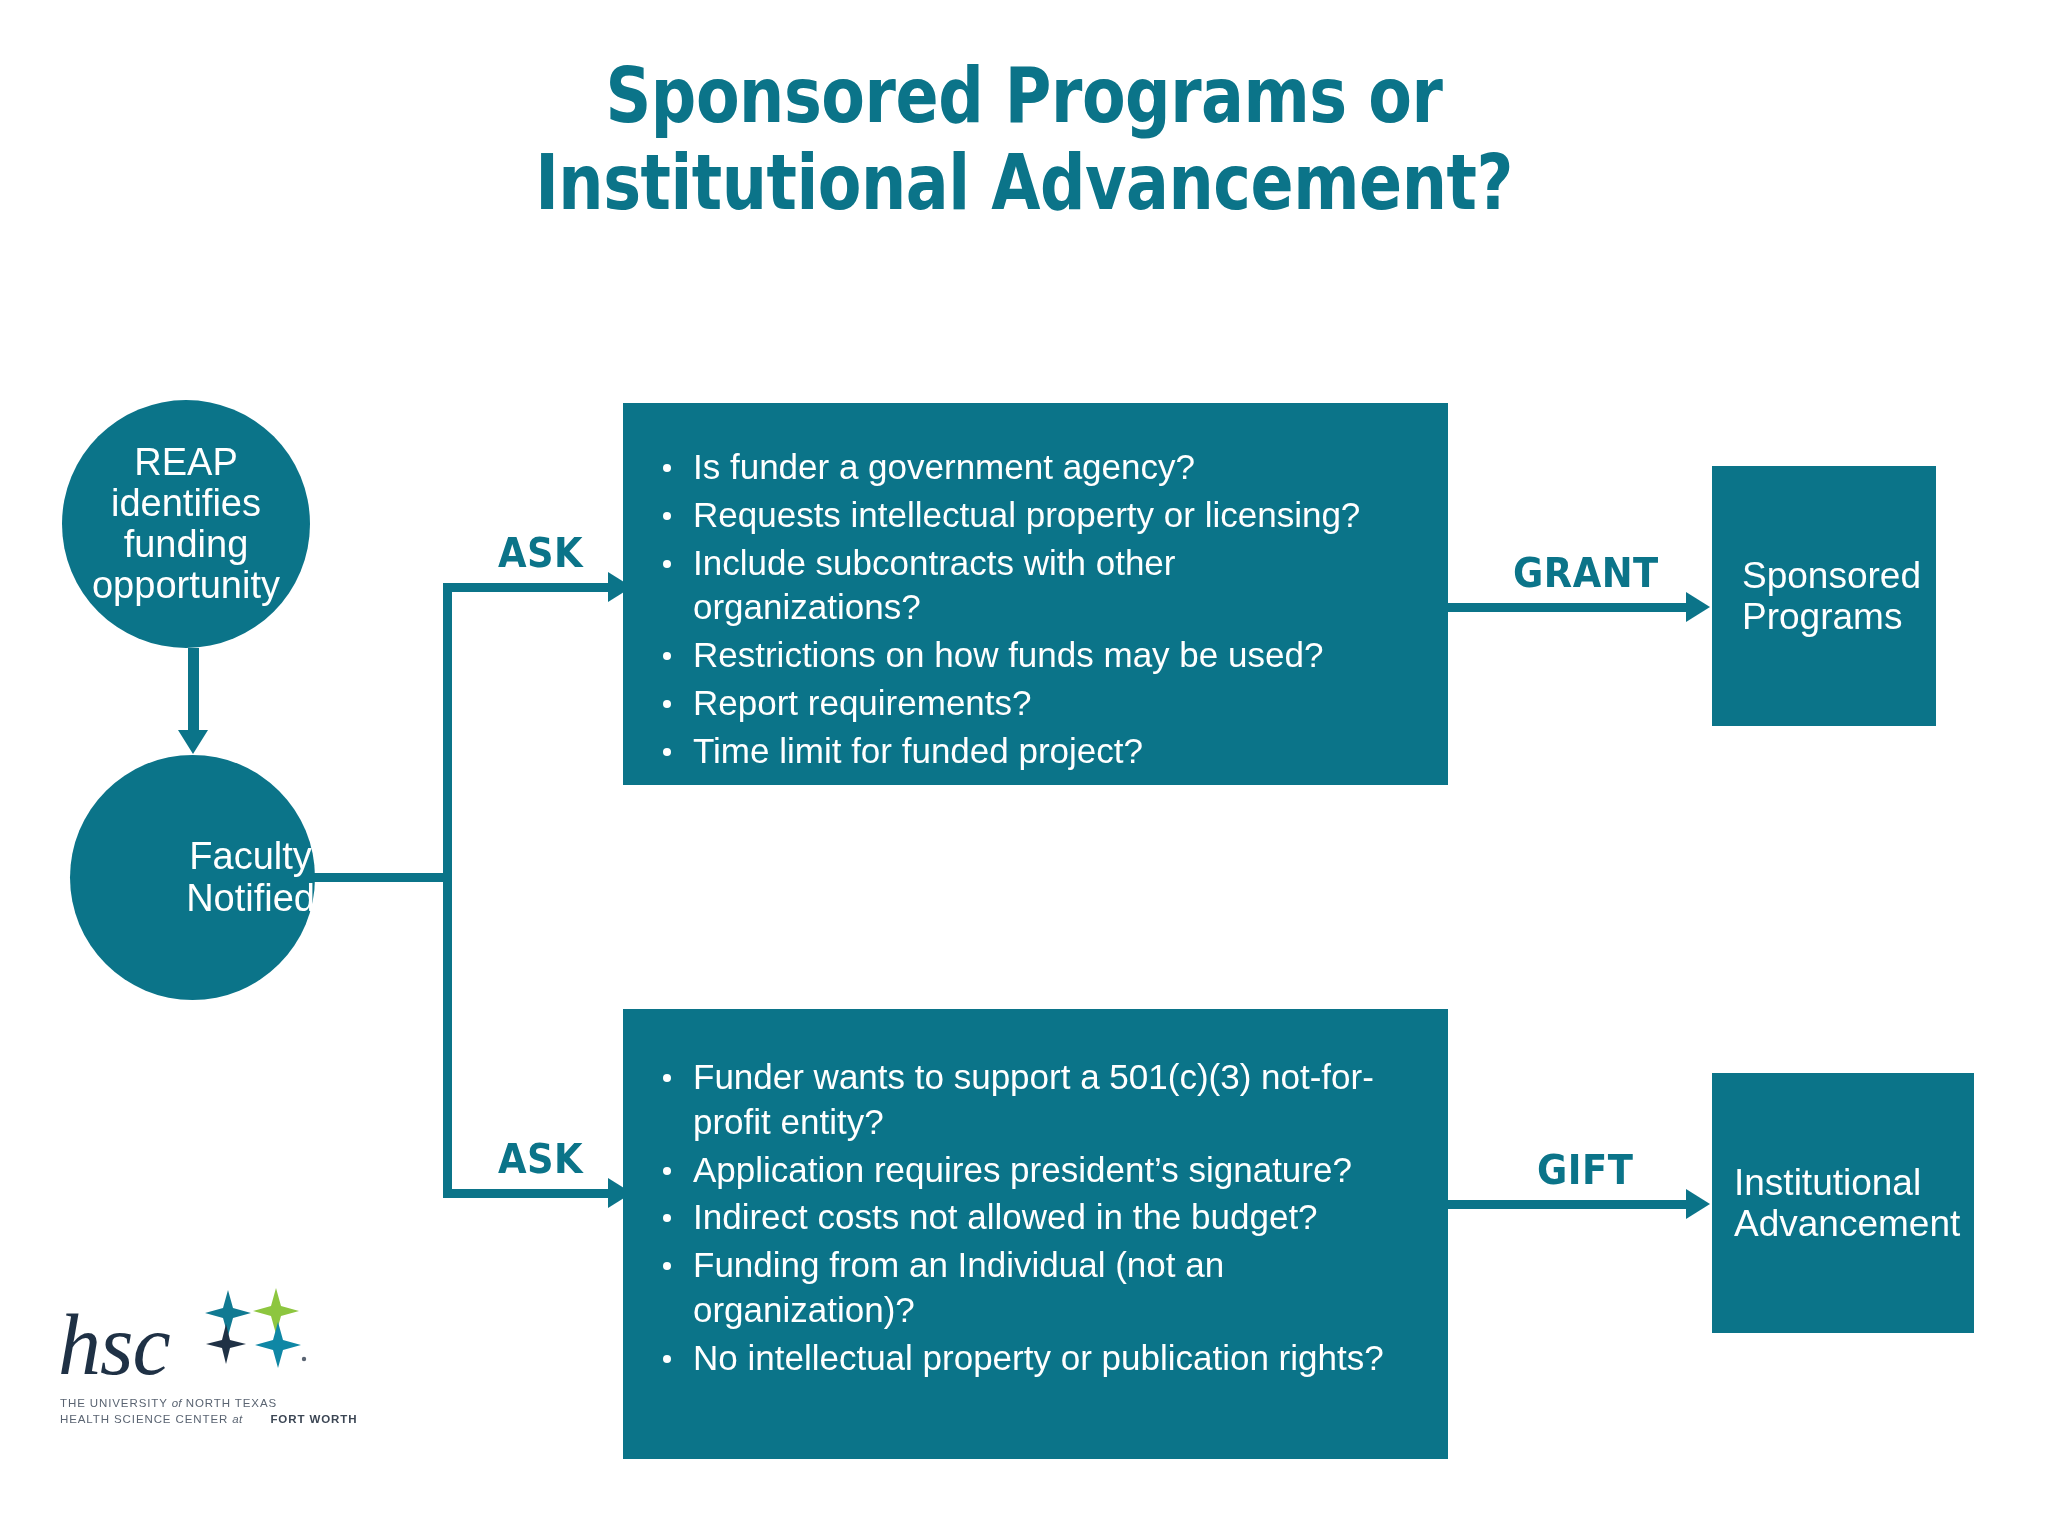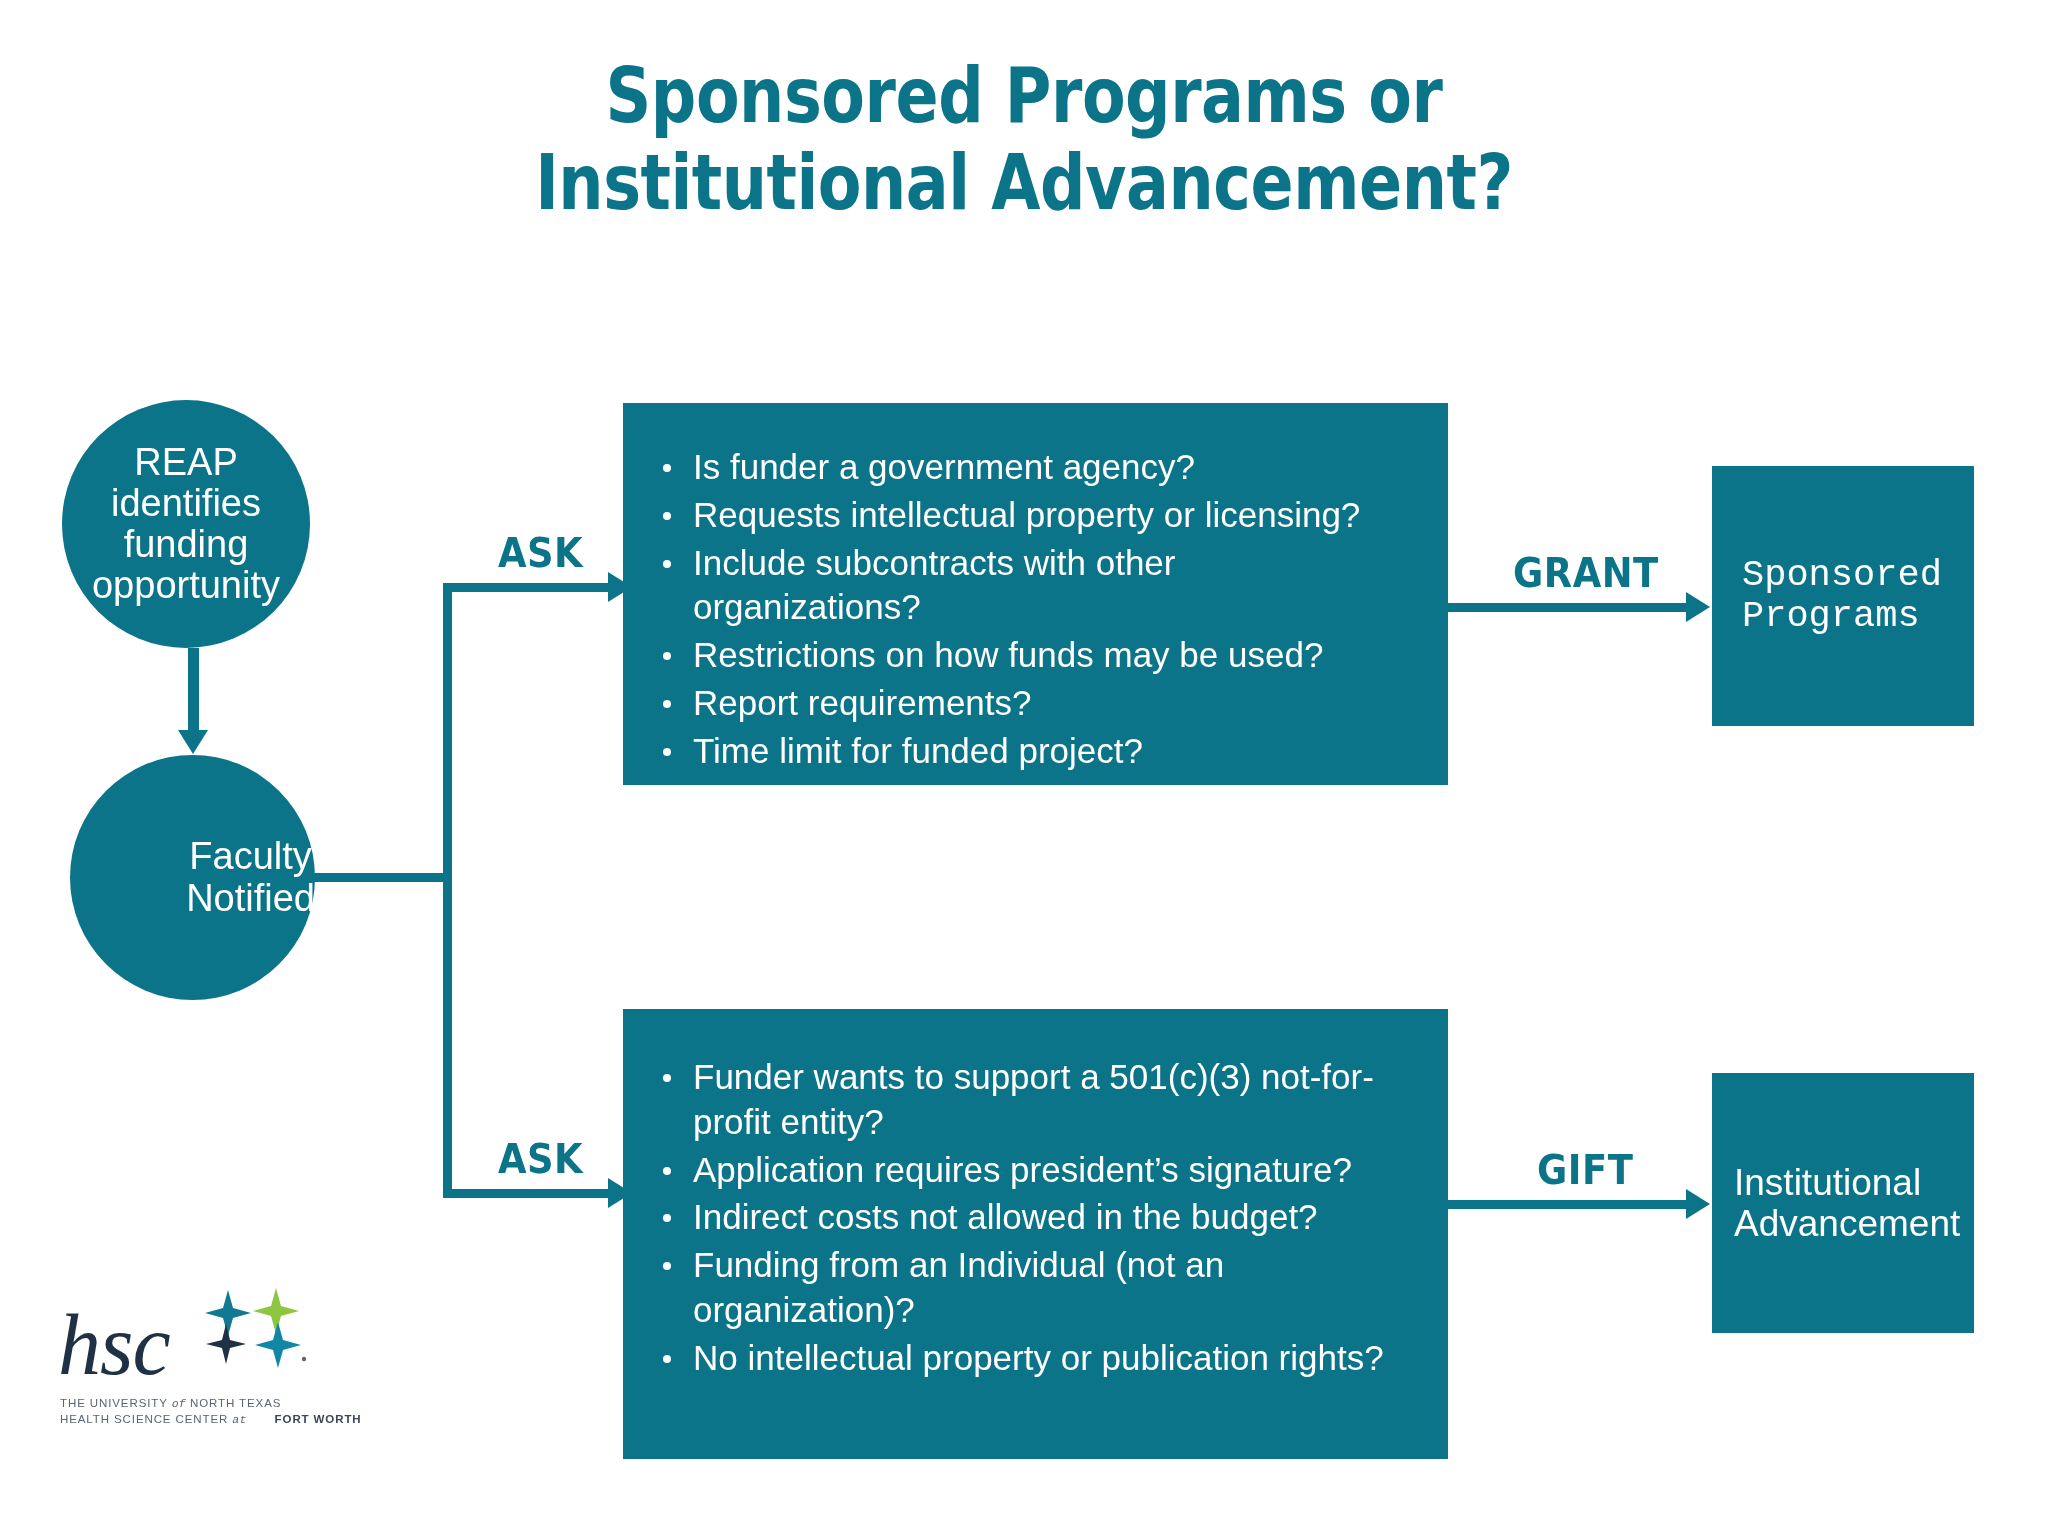--- a/index.html
+++ b/index.html
@@ -147,21 +147,20 @@
     top: 108px;
     font-size: 11.5px;
     line-height: 1.38;
     color: #5A6472;
     letter-spacing: 0.9px;
     white-space: nowrap;
   }
   #logo .tagline .it {
     font-style: italic;
     letter-spacing: 0.2px;
-    font-family: Liberation Mono, monospace;
   }
   #logo .tagline .bold { font-weight: 700; color: #3C4654; padding-left: 24px; }
   #logo svg { position: absolute; left: 140px; top: 0; }
 </style>
 </head>
 <body>
 
 <div id="title">
   <span class="line">Sponsored Programs or</span>
   <span class="line">Institutional Advancement?</span>
@@ -207,21 +206,21 @@
     <li>Report requirements?</li>
     <li>Time limit for funded project?</li>
     <li>Penalties for failing to use the funds or deliver the items on a timely bases?</li>
   </ul>
 </div>
 
 <div class="hline" style="left:1448px; top:603px; width:242px; height:9px;"></div>
 <div class="arrowhead arrow-right" style="left:1686px; top:592px;"></div>
 <div class="edge-label" style="left:1513px; top:549px;">GRANT</div>
 
-<div class="endbox" style="left:1712px; top:466px; width:262px; height:260px;font-family:Liberation Mono, monospace;">
+<div class="endbox" style="left:1712px; top:466px; width:224px; height:260px;">
   <div>
     <span style="display:block;">Sponsored</span>
     <span style="display:block;">Programs</span>
   </div>
 </div>
 
 <div class="box" style="left:623px; top:1009px; width:825px; height:450px; padding:28px 18px 0 12px;">
   <ul class="bullets">
     <li>Funder wants to support a 501(c)(3) not-for-profit entity?</li>
     <li>Application requires president’s signature?</li>

